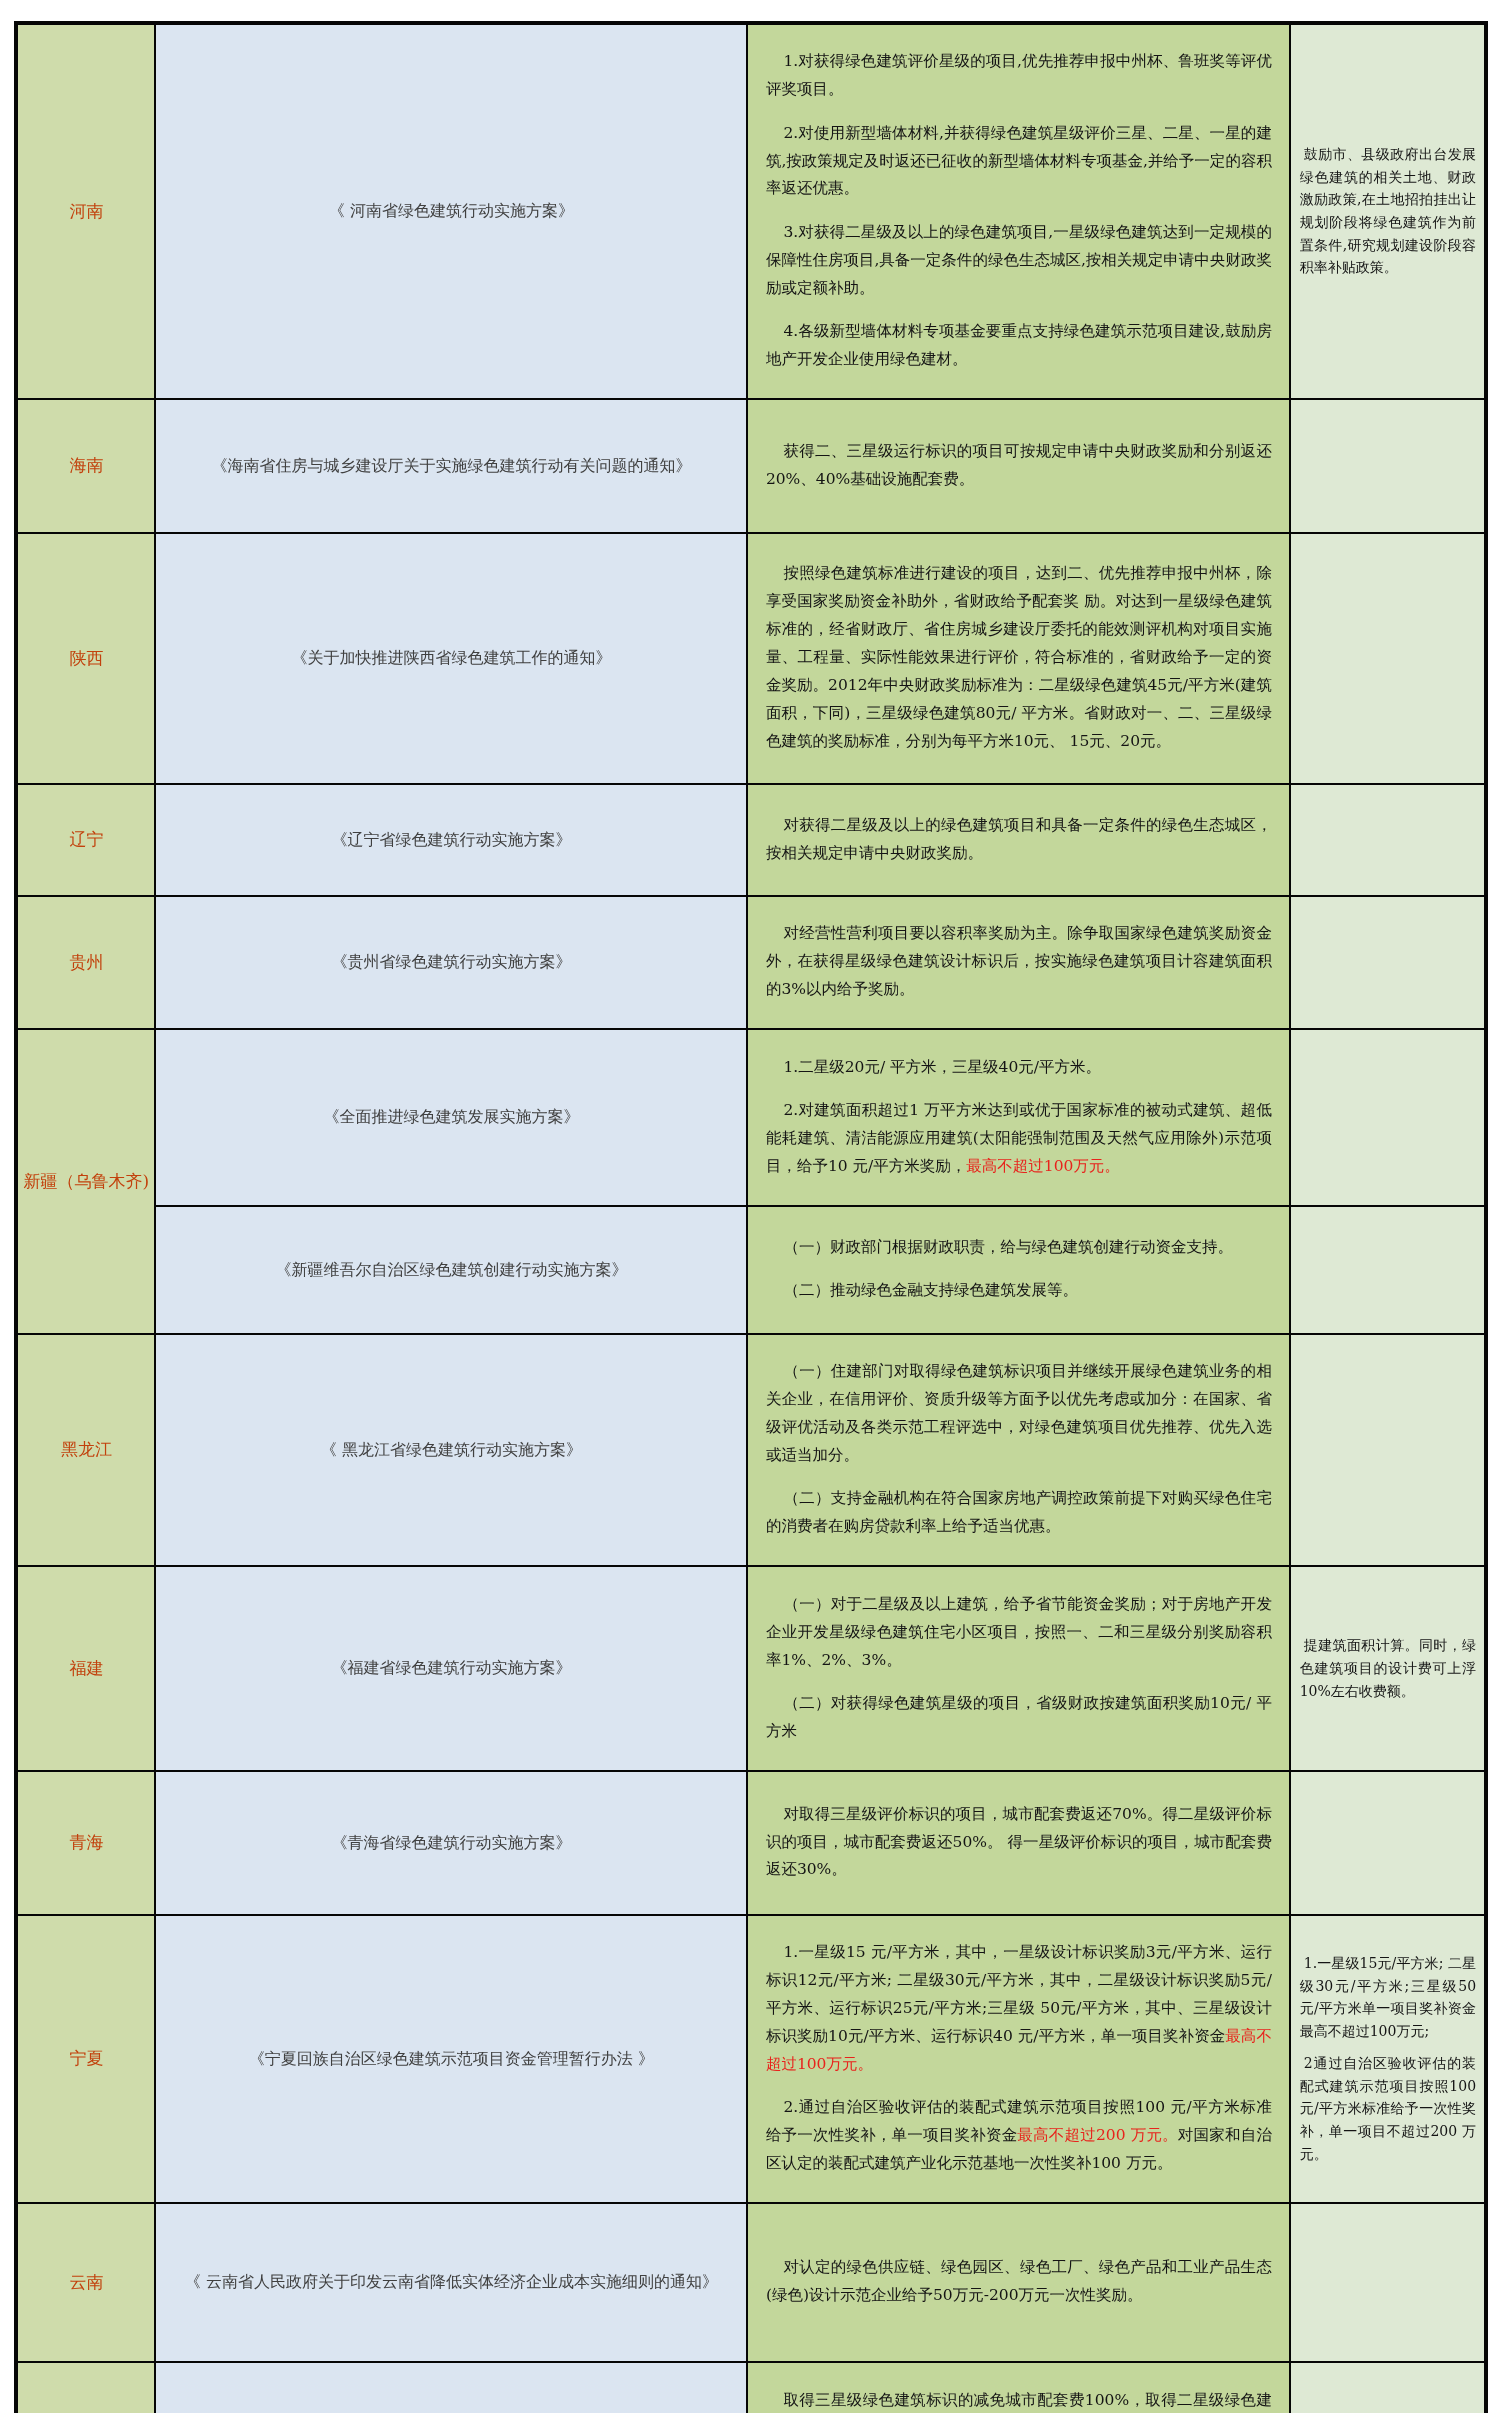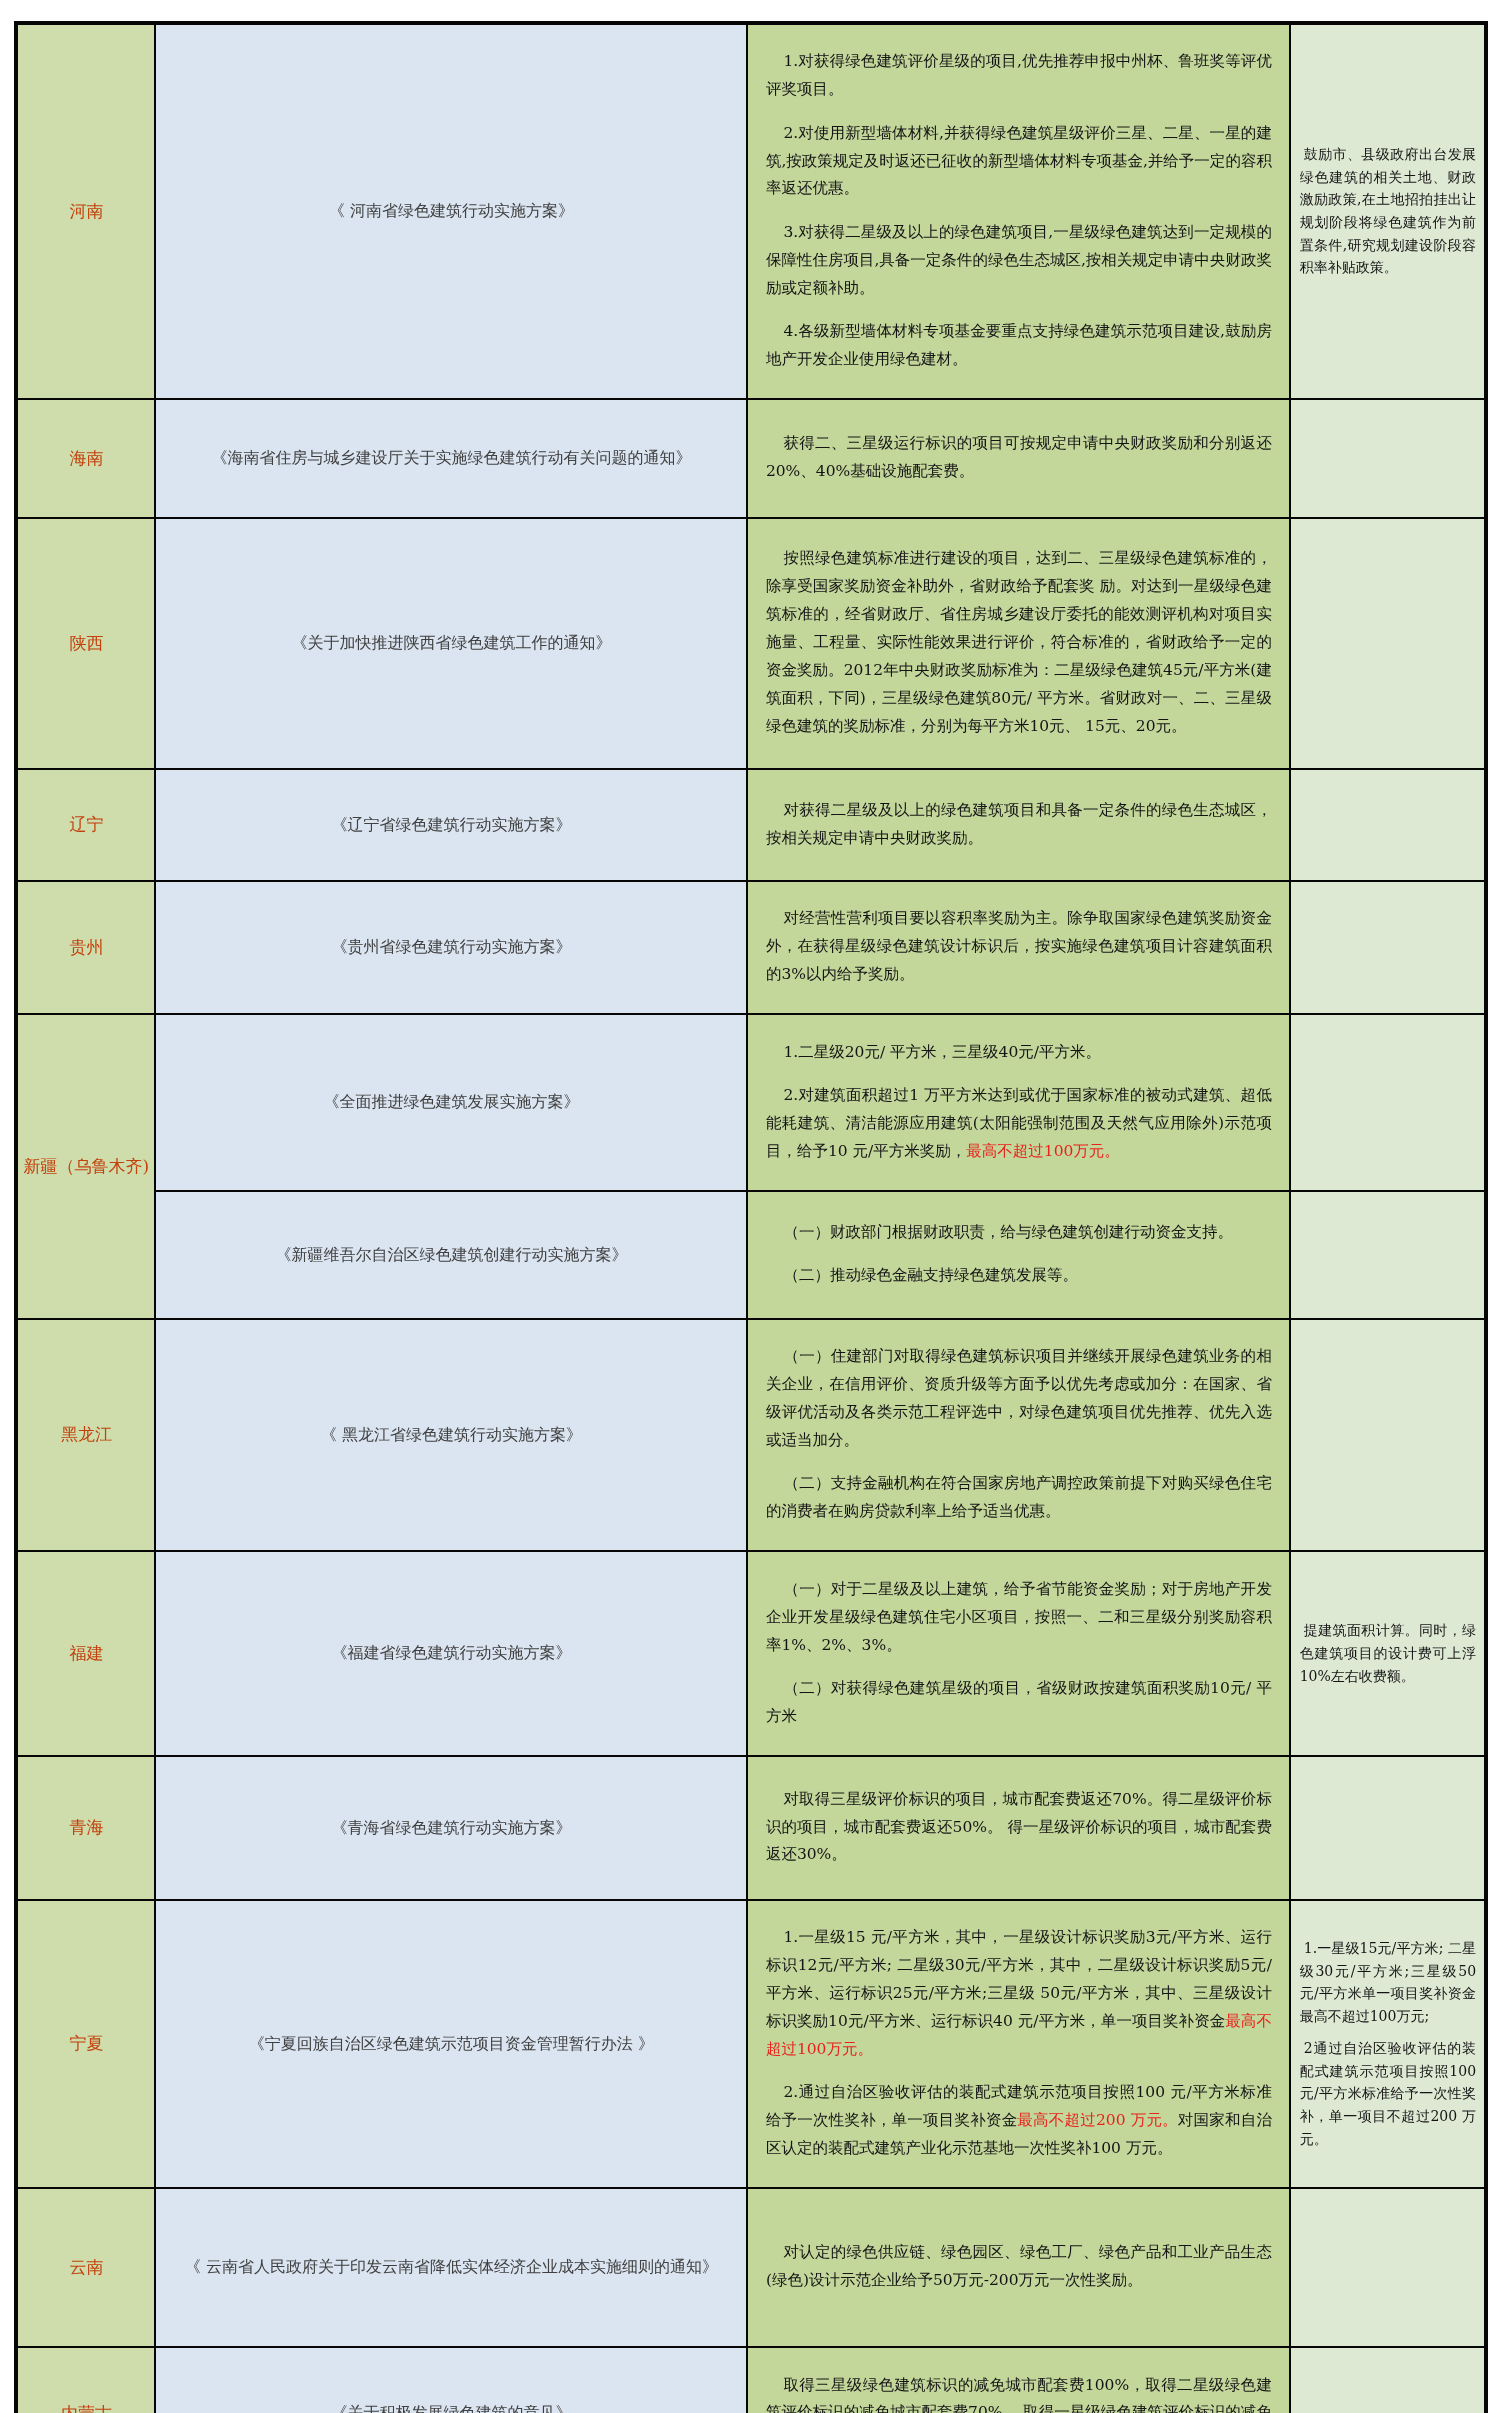--- a/index.html
+++ b/index.html
@@ -34,33 +34,33 @@
           <td class="details">
             <p><span class="">1.对获得绿色建筑评价星级的项目,优先推荐申报中州杯、鲁班奖等评优评奖项目。</span></p>
             <p><span class="">2.对使用新型墙体材料,并获得绿色建筑星级评价三星、二星、一星的建筑,按政策规定及时返还已征收的新型墙体材料专项基金,并给予一定的容积率返还优惠。</span></p>
             <p><span class="">3.对获得二星级及以上的绿色建筑项目,一星级绿色建筑达到一定规模的保障性住房项目,具备一定条件的绿色生态城区,按相关规定申请中央财政奖励或定额补助。</span></p>
             <p><span class="">4.各级新型墙体材料专项基金要重点支持绿色建筑示范项目建设,鼓励房地产开发企业使用绿色建材。</span></p>
           </td>
           <td class="note">
             <p><span class="">鼓励市、县级政府出台发展绿色建筑的相关土地、财政激励政策,在土地招拍挂出让规划阶段将绿色建筑作为前置条件,研究规划建设阶段容积率补贴政策。</span></p>
           </td>
         </tr>
-        <tr style="height: 119px;">
+        <tr style="height: 134px;">
           <td class="province" rowspan="1"><span>海南</span></td>
           <td class="title"><span class="t">《海南省住房与城乡建设厅关于实施绿色建筑行动有关问题的通知》</span></td>
           <td class="details">
             <p><span class="">获得二、三星级运行标识的项目可按规定申请中央财政奖励和分别返还20%、40%基础设施配套费。</span></p>
           </td>
           <td class="note"></td>
         </tr>
         <tr style="height: 251px;">
           <td class="province" rowspan="1"><span>陕西</span></td>
           <td class="title"><span class="t">《关于加快推进陕西省绿色建筑工作的通知》</span></td>
           <td class="details">
-            <p><span class="">按照绿色建筑标准进行建设的项目，达到二、三星级绿色建筑标准的，除享受国家奖励资金补助外，省财政给予配套奖 励。对达到一星级绿色建筑标准的，经省财政厅、省住房城乡建设厅委托的能效测评机构对项目实施量、工程量、实际性能效果进行评价，符合标准的，省财政给予一定的资金奖励。2012年中央财政奖励标准为：二星级绿色建筑45元/平方米(建筑面积，下同)，三星级绿色建筑80元/ 平方米。省财政对一、二、三星级绿色建筑的奖励标准，分别为每平方米10元、 15元、20元。</span></p>
+            <p><span class="">按照绿色建筑标准进行建设的项目，达到二、优先推荐申报中州杯，除享受国家奖励资金补助外，省财政给予配套奖 励。对达到一星级绿色建筑标准的，经省财政厅、省住房城乡建设厅委托的能效测评机构对项目实施量、工程量、实际性能效果进行评价，符合标准的，省财政给予一定的资金奖励。2012年中央财政奖励标准为：二星级绿色建筑45元/平方米(建筑面积，下同)，三星级绿色建筑80元/ 平方米。省财政对一、二、三星级绿色建筑的奖励标准，分别为每平方米10元、 15元、20元。</span></p>
           </td>
           <td class="note"></td>
         </tr>
         <tr style="height: 112px;">
           <td class="province" rowspan="1"><span>辽宁</span></td>
           <td class="title"><span class="t">《辽宁省绿色建筑行动实施方案》</span></td>
           <td class="details">
             <p><span class="">对获得二星级及以上的绿色建筑项目和具备一定条件的绿色生态城区，按相关规定申请中央财政奖励。</span></p>
           </td>
           <td class="note"></td>

